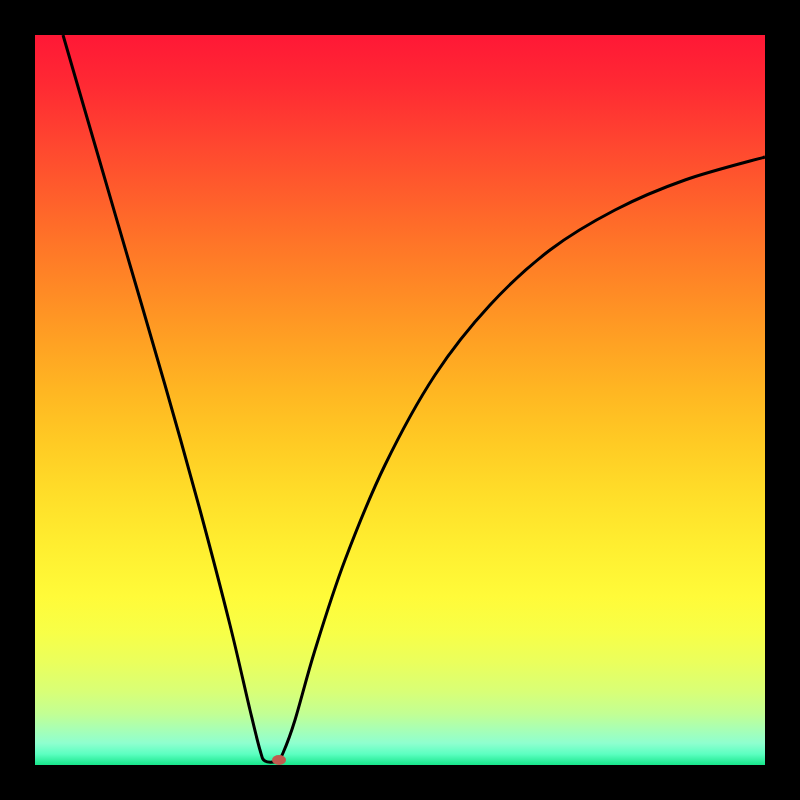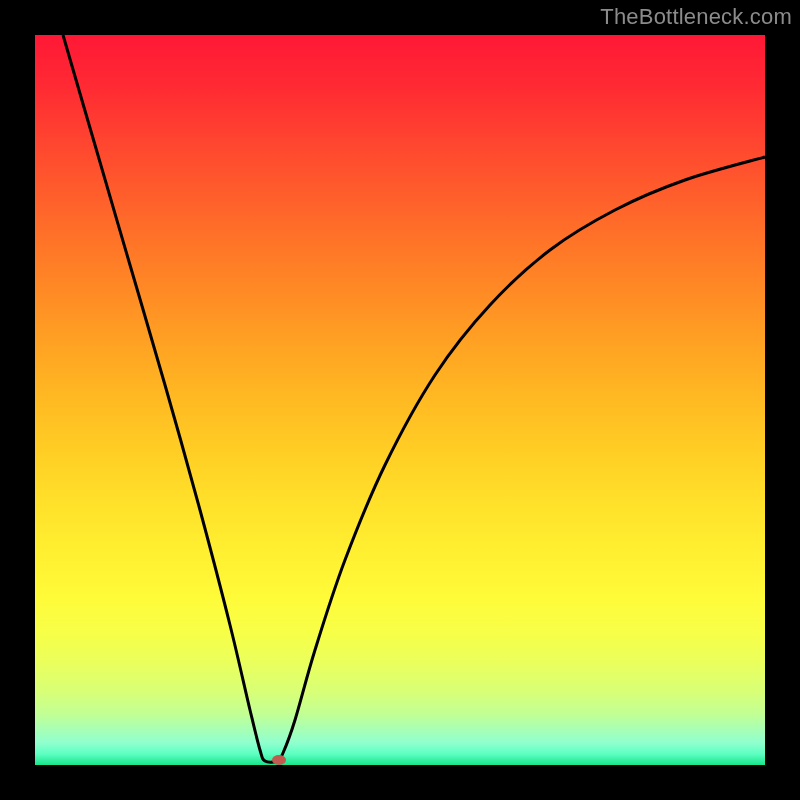--- a/index.html
+++ b/index.html
@@ -69,14 +69,13 @@
 </head>
 <body>
 
 <div class="frame">
   <div class="plot">
     <svg class="curve" viewBox="0 0 730 730" preserveAspectRatio="none">
       <path fill="none" stroke="#000" stroke-width="3" d="M 28 0 C 33.3 18.3, 48.8 71.7, 60 110 C 71.2 148.3, 83.3 190.0, 95 230 C 106.7 270.0, 118.3 309.2, 130 350 C 141.7 390.8, 154.2 435.0, 165 475 C 175.8 515.0, 186.7 556.7, 195 590 C 203.3 623.3, 210.0 654.2, 215 675 C 220.0 695.8, 222.5 706.5, 225 715 C 227.5 723.5, 227.2 724.2, 230 726 C 232.8 727.8, 239.0 727.3, 242 726 C 245.0 724.7, 245.0 724.8, 248 718 C 251.0 711.2, 254.7 702.2, 260 685 C 265.3 667.8, 271.7 641.7, 280 615 C 288.3 588.3, 298.3 555.8, 310 525 C 321.7 494.2, 335.0 460.8, 350 430 C 365.0 399.2, 382.5 366.7, 400 340 C 417.5 313.3, 435.8 290.8, 455 270 C 474.2 249.2, 494.2 230.8, 515 215 C 535.8 199.2, 557.5 186.7, 580 175 C 602.5 163.3, 625.0 153.8, 650 145 C 675.0 136.2, 716.7 125.8, 730 122 " id="curve-path"></path>
       <ellipse id="min-marker" cx="244" cy="725" rx="7" ry="5" fill="#c15a4f"></ellipse>
     </svg>
   </div>
-  <div class="watermark">TheBottleneck.com</div>
 </div>
 
 </body></html>

